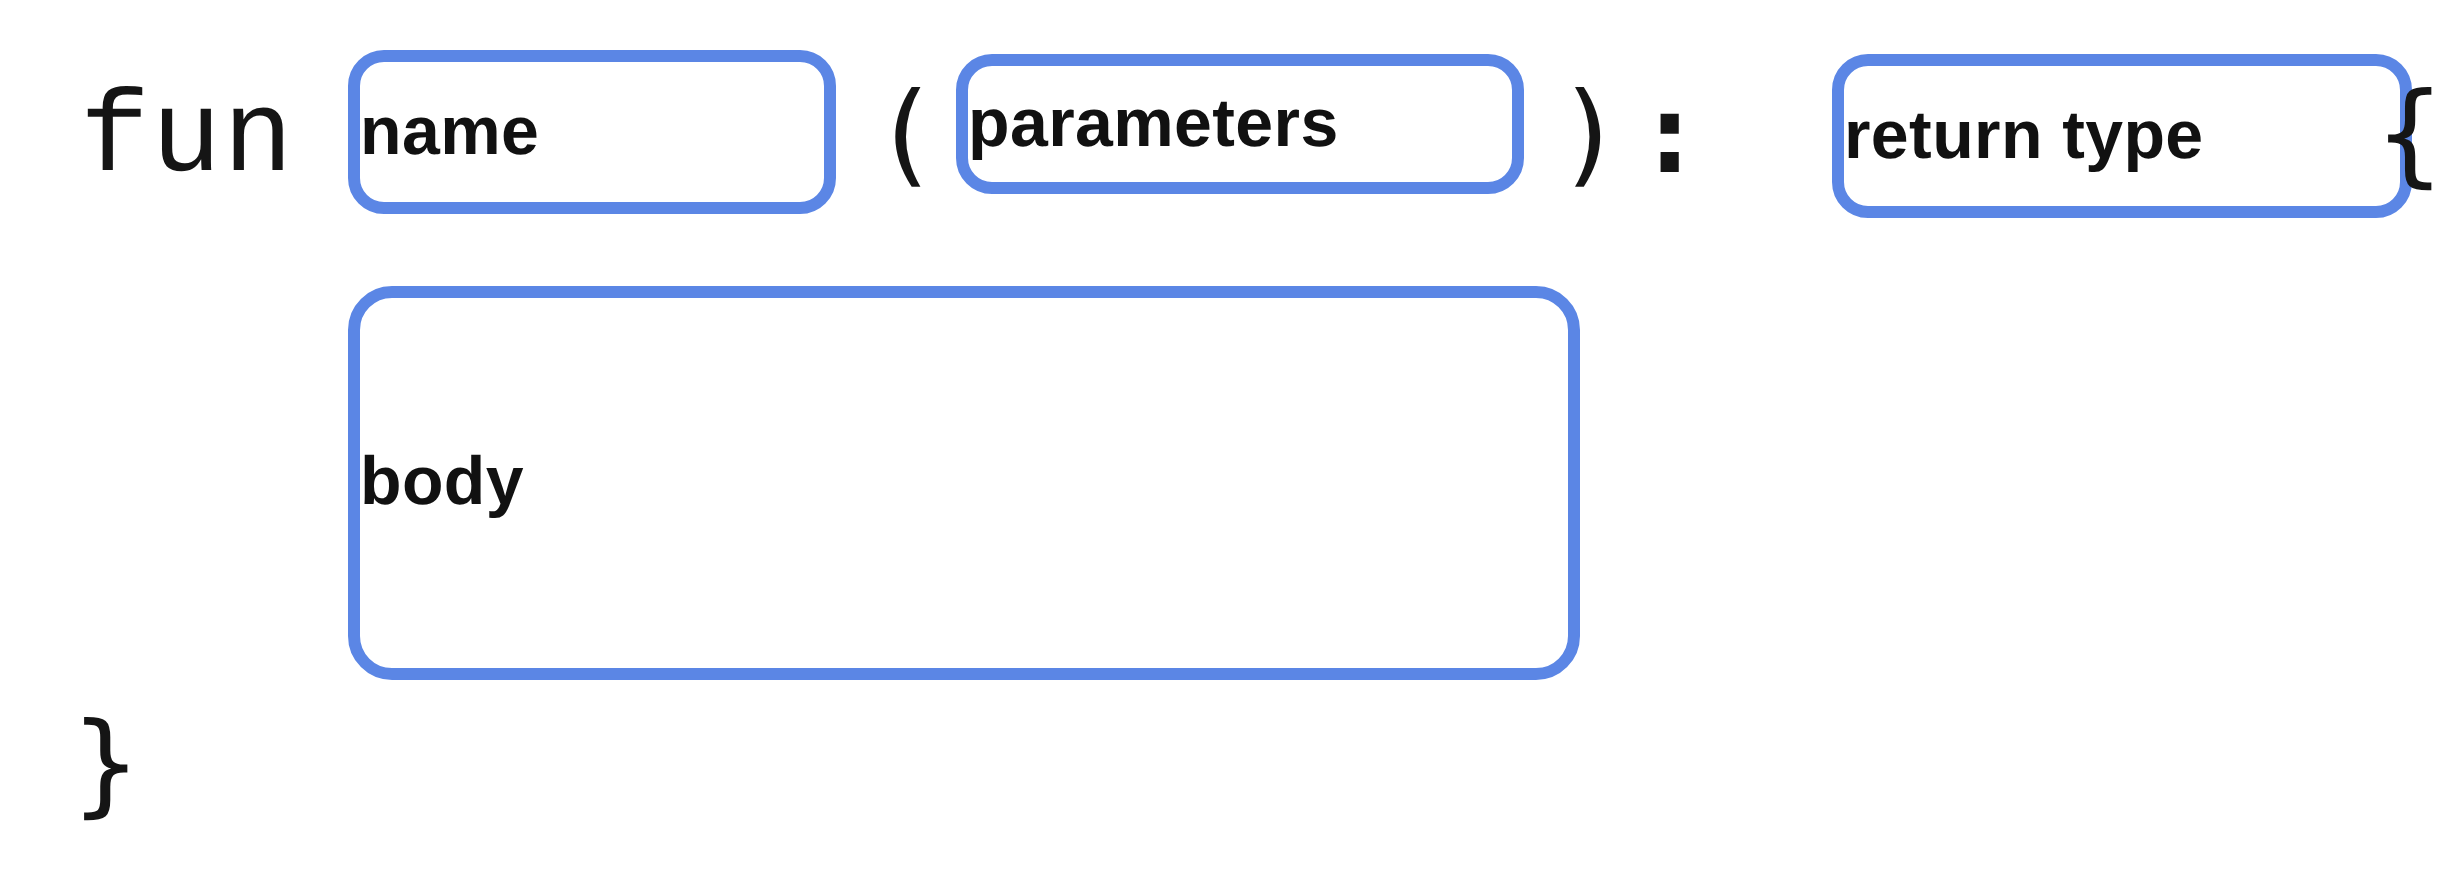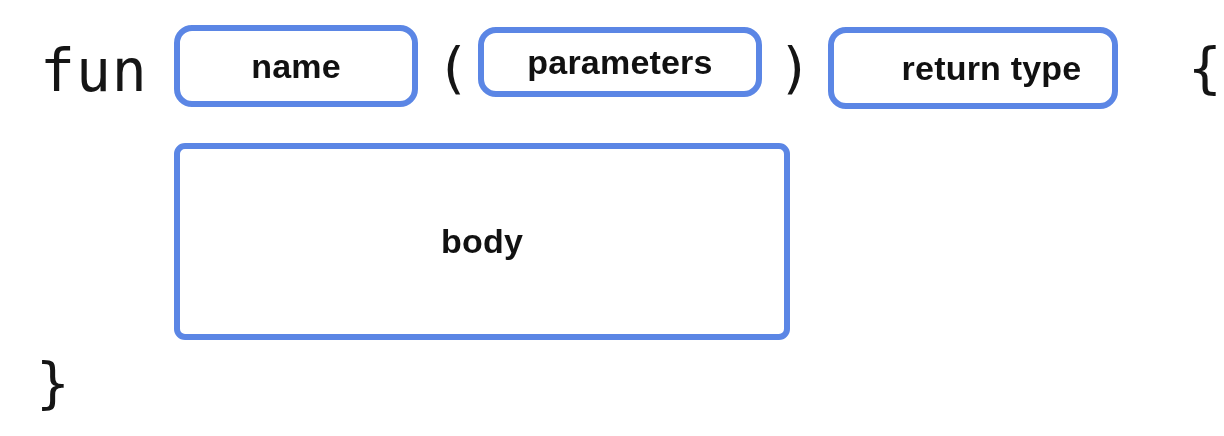--- a/index.html
+++ b/index.html
@@ -24,20 +24,21 @@
     font-family: "DejaVu Sans Mono", "Liberation Mono", monospace;
     font-weight: 400;
     white-space: pre;
     line-height: 1;
     user-select: none;
   }
 
   .syntax-kw {
     font-size: 58px;
     letter-spacing: 1px;
+    font-family: Liberation Mono, monospace;
   }
 
   .syntax-punct {
     font-size: 56px;
   }
 
   .syntax-colon {
     font-size: 56px;
     font-weight: 700;
   }
@@ -48,35 +49,34 @@
 
   
   .slot {
     position: absolute;
     box-sizing: border-box;
     border: 6px solid #5b86e5;
     border-radius: 18px;
     background: #ffffff;
     display: flex;
     align-items: center;
-    justify-content: center;
   }
 
   .slot-label {
     font-family: "Liberation Sans", sans-serif;
     font-weight: 700;
     font-size: 34px;
     color: #111111;
     letter-spacing: 0.2px;
     white-space: nowrap;
     user-select: none;
   }
 
   .slot-body {
-    border-radius: 11px;
+    border-radius: 22px;
   }
 </style>
 </head>
 <body>
 
 <div id="canvas">
 
   <span class="syntax syntax-kw" style="left:40px; top:42px;">fun</span>
 
   <div class="slot" style="left:174px; top:25px; width:244px; height:82px;">
@@ -86,21 +86,21 @@
   <span class="syntax syntax-punct" style="left:436px; top:40px;">(</span>
 
   <div class="slot" style="left:478px; top:27px; width:284px; height:70px;">
     <span class="slot-label">parameters</span>
   </div>
 
   <span class="syntax syntax-punct" style="left:778px; top:40px;">)</span>
 
   <span class="syntax syntax-colon" style="left:818px; top:40px;">:</span>
 
-  <div class="slot" style="left:828px; top:27px; width:290px; height:82px;padding-left:37px;">
+  <div class="slot" style="left:916px; top:27px; width:290px; height:82px;">
     <span class="slot-label">return type</span>
   </div>
 
   <span class="syntax syntax-brace" style="left:1188px; top:40px;">{</span>
 
   <div class="slot slot-body" style="left:174px; top:143px; width:616px; height:197px;">
     <span class="slot-label">body</span>
   </div>
 
   <span class="syntax syntax-brace" style="left:36px; top:355px;">}</span>

